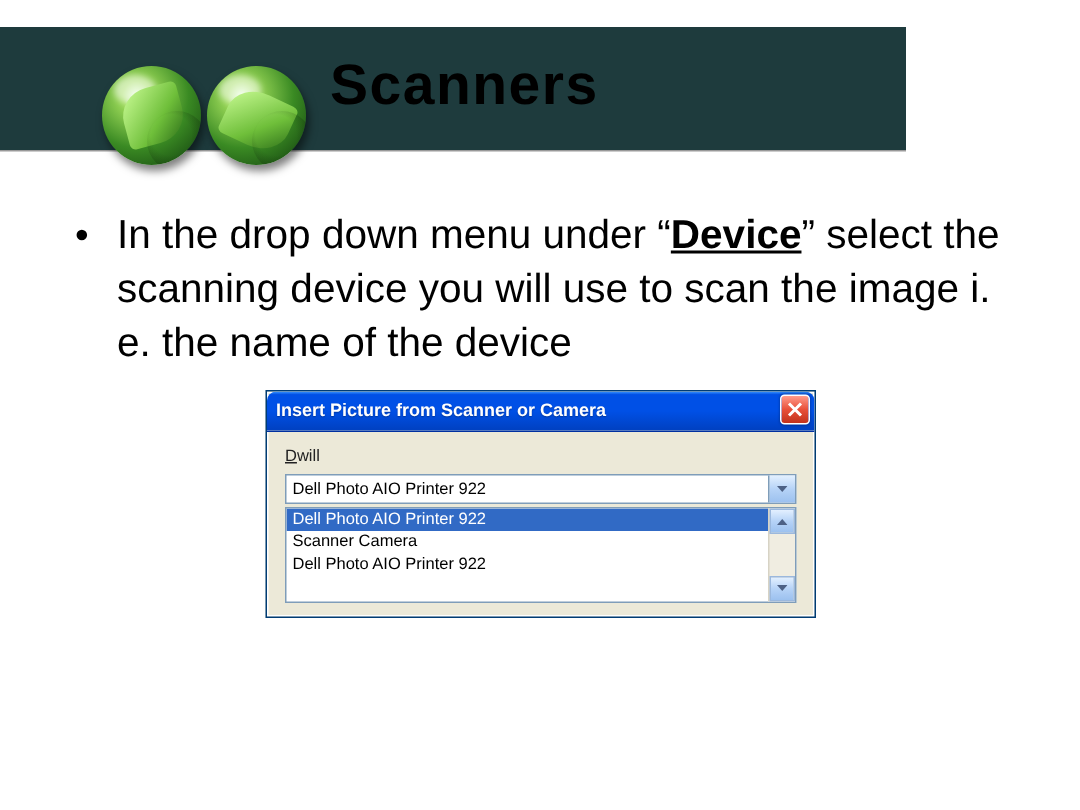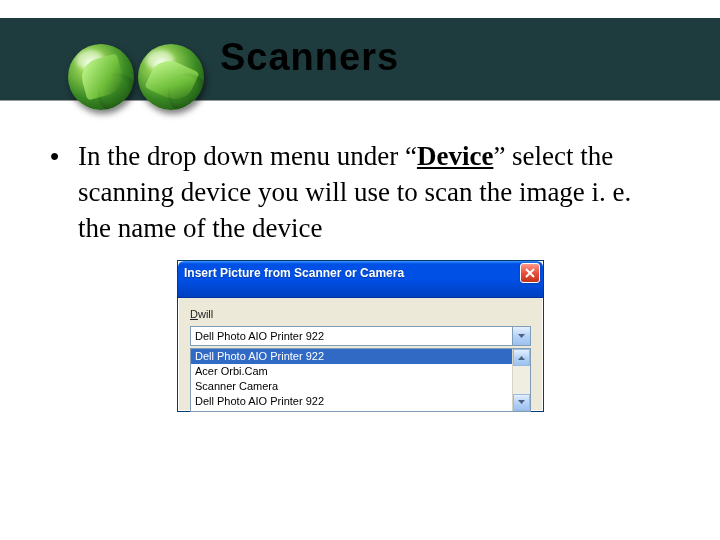--- a/index.html
+++ b/index.html
@@ -7,21 +7,21 @@
     width:720px;height:540px;
     background:#fff;
     font-family:Arial,Helvetica,sans-serif;
     position:relative;
     overflow:hidden;
   }
   
   .header-band{
     position:absolute;
     left:0;top:18px;
-    width:720px;height:82px;
+    width:604px;height:82px;
     background:#1e3b3d;
     box-shadow:0 1px 0 #999;
   }
   .header-title{
     position:absolute;
     left:220px;top:18px;
     width:500px;
     font-family:Impact,"Arial Black",sans-serif;
     font-size:38px;
     letter-spacing:1px;
@@ -73,41 +73,40 @@
     width:28px;
     font-size:26px;
     line-height:36px;
     color:#000;
   }
   .bullet-text{
     flex:1 1 auto;
     font-size:27px;
     line-height:36px;
     color:#000;
-    font-family:Liberation Serif, serif;
   }
   .bullet-text u{font-weight:700;}
 
   
   .xp-dialog{
     position:absolute;
     left:177px;top:260px;
     width:365px;height:150px;
     background:#ece9d8;
     border:1px solid #003c74;
     box-shadow:0 0 0 1px #fff inset;
     font-family:Tahoma,Arial,sans-serif;
     font-size:11px;
   }
   .xp-titlebar{
     height:24px;
     background:linear-gradient(to bottom,#3a95ff 0%,#0050e6 8%,#0050e6 50%,#0040c0 100%);
     border-bottom:1px solid #0030a0;
     display:flex;align-items:center;
-    padding:0 3px 12px 6px;
+    padding:0 3px 2px 6px;
     color:#fff;font-weight:700;
     text-shadow:0 1px 1px rgba(0,0,0,.3);
     border-radius:6px 6px 0 0;
   }
   .xp-title-text{flex:1 1 auto;font-size:12px;}
   .xp-close{
     width:18px;height:18px;
     background:linear-gradient(to bottom,#ff9a8a,#e8503a 50%,#c2321c);
     border:1px solid #fff;
     border-radius:3px;
@@ -218,21 +217,20 @@
       <span class="xp-combo-text">Dell Photo AIO Printer 922</span>
       <span class="xp-combo-btn">
         <svg viewBox="0 0 7 5">
             <path d="M0 0 L3.5 4 L7 0 Z" fill="#4d6185"></path>
           </svg>
       </span>
     </div>
     <div class="xp-listbox">
       <div class="xp-list-items" id="list-items">
           <div class="xp-list-item sel">Dell Photo AIO Printer 922</div>
-          <div class="xp-list-item">Acer Orbi.Cam</div>
           <div class="xp-list-item">Scanner Camera</div>
           <div class="xp-list-item">Dell Photo AIO Printer 922</div>
         </div>
       <div class="xp-scroll">
         <div class="xp-scroll-btn">
           <svg viewBox="0 0 7 5">
               <path d="M0 5 L3.5 1 L7 5 Z" fill="#4d6185"></path>
             </svg>
         </div>
         <div class="xp-scroll-track"></div>

